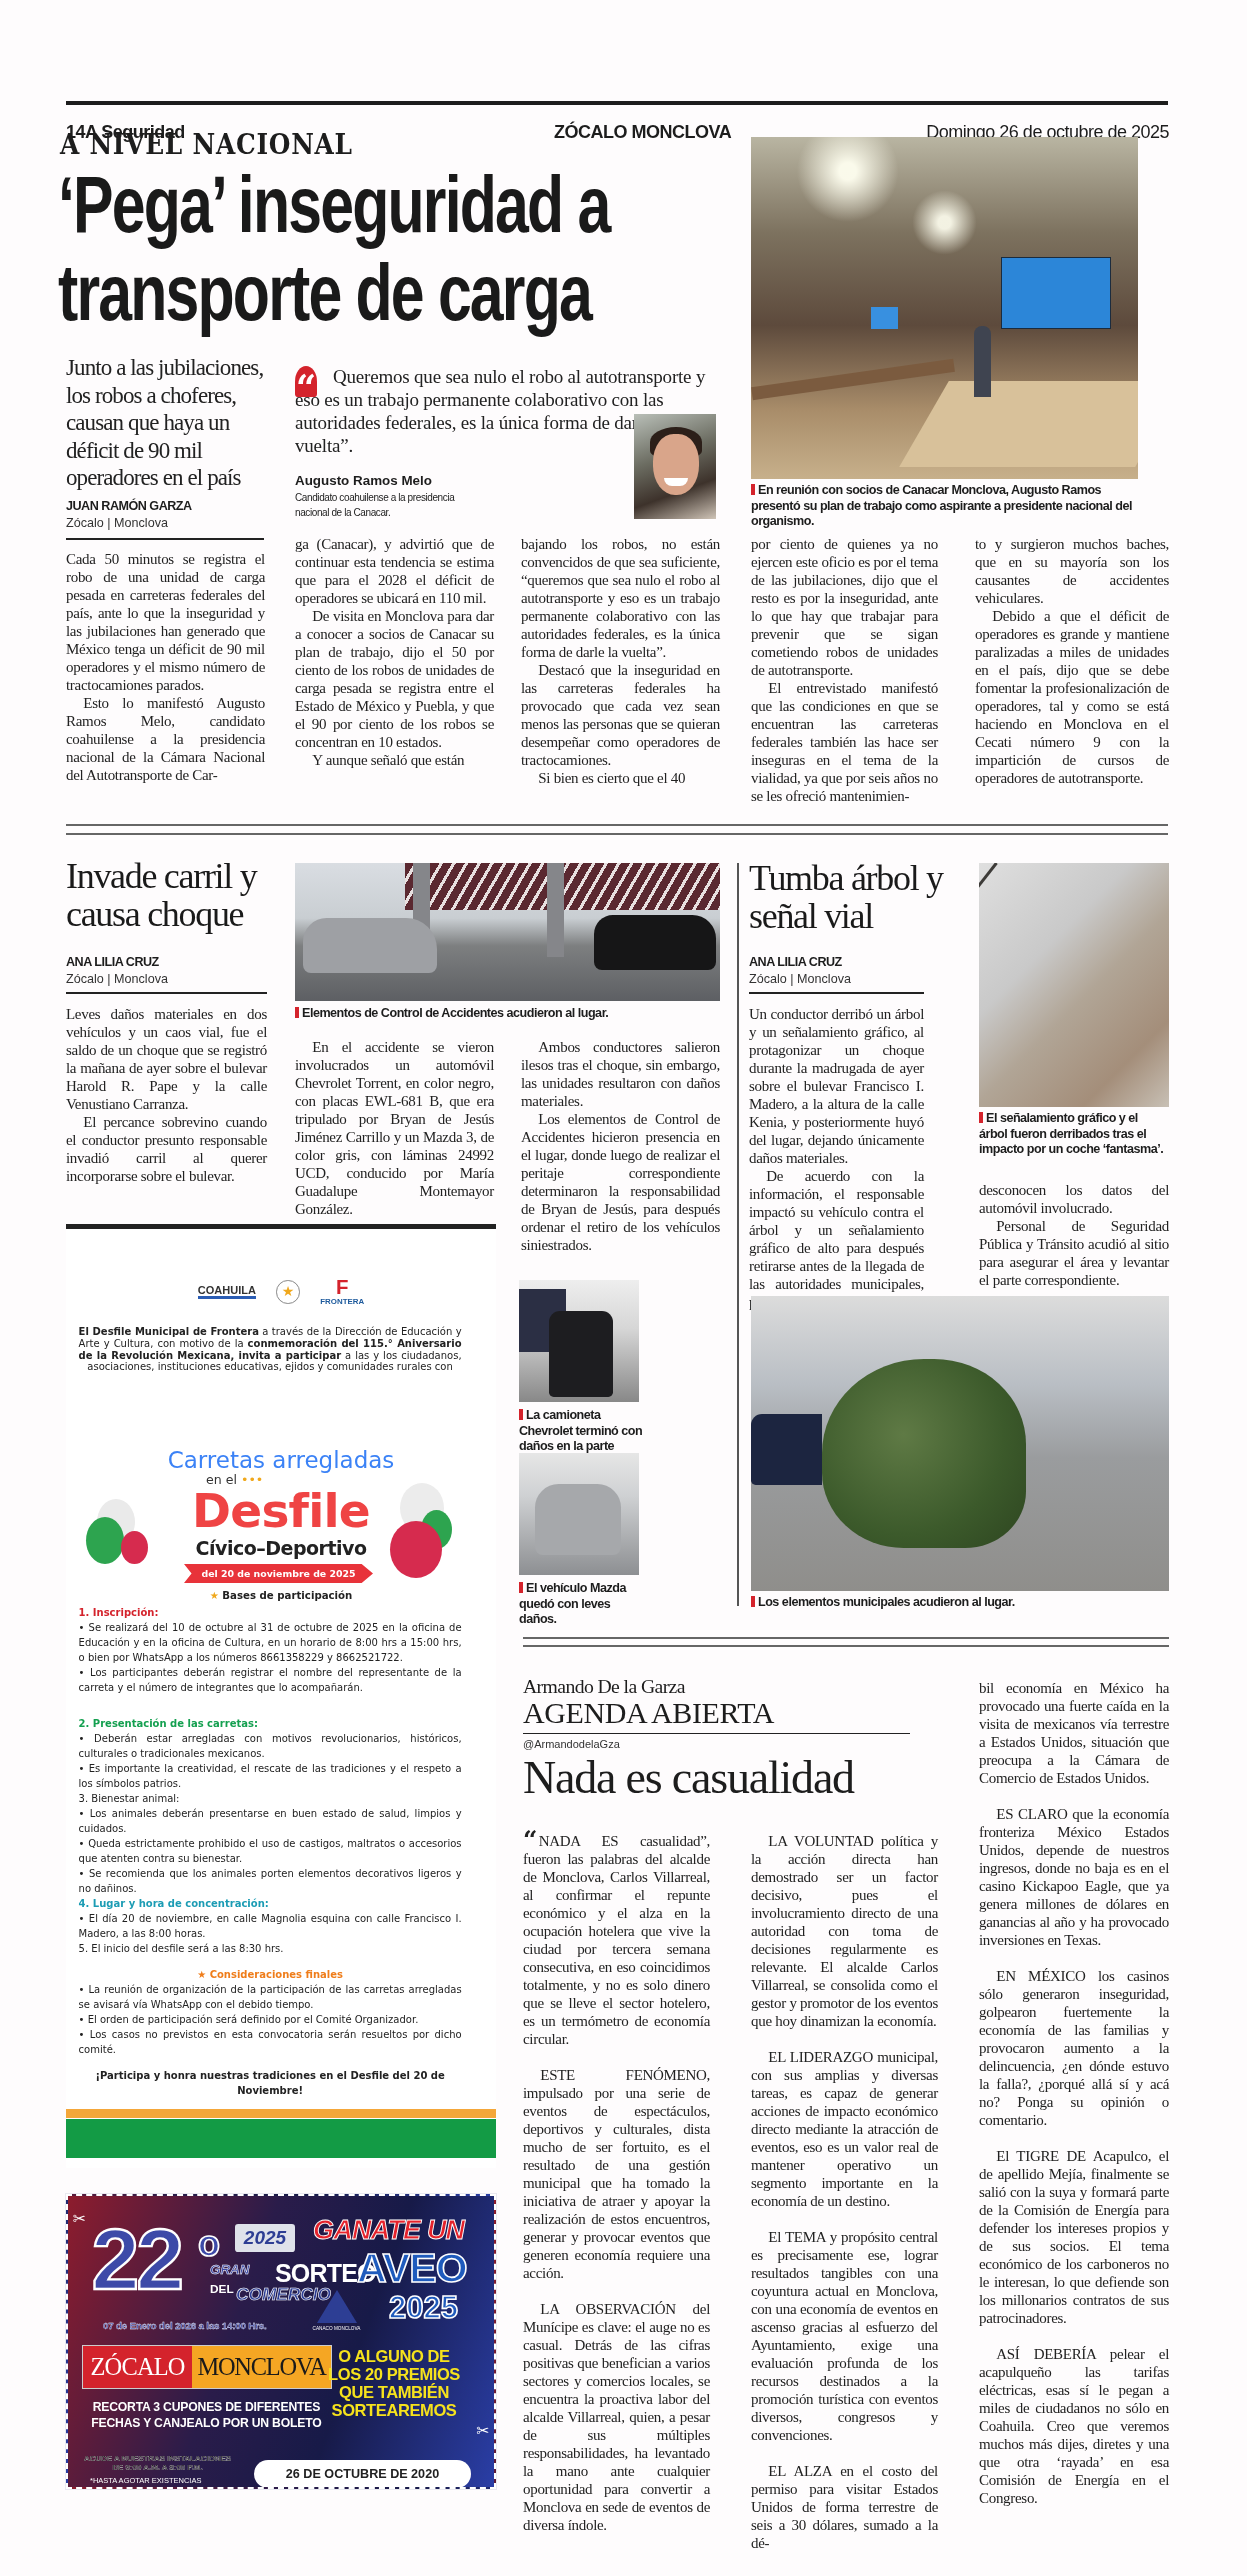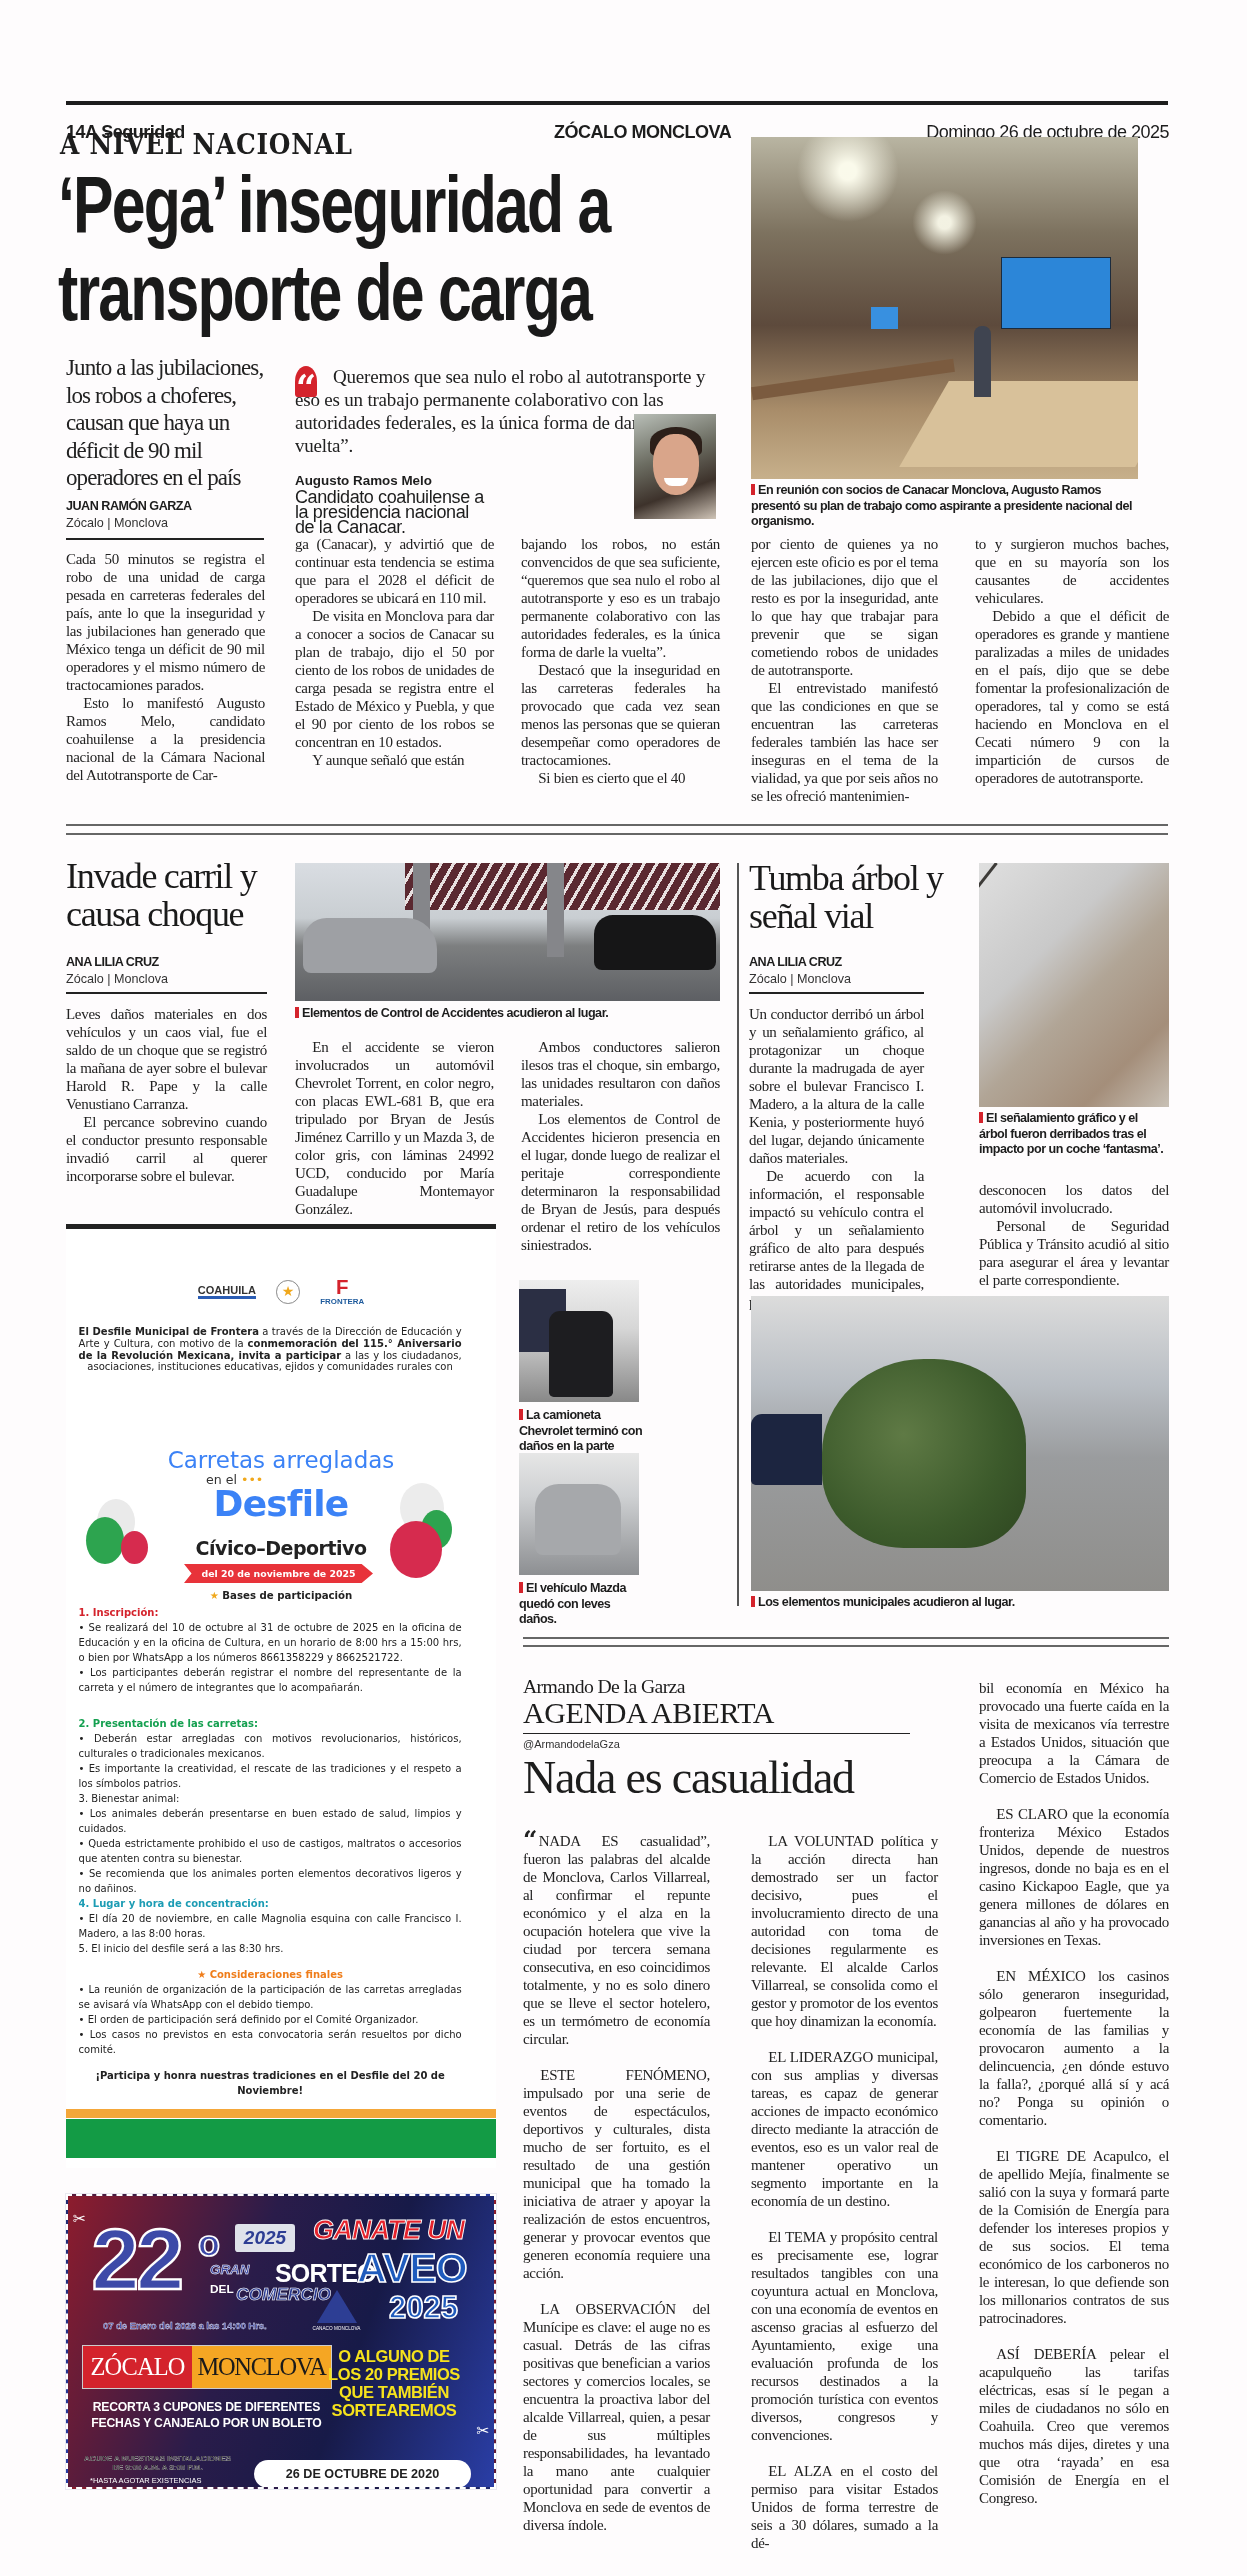--- a/index.html
+++ b/index.html
@@ -16,21 +16,21 @@
   .kicker { left: 60px; top: 129px; font-size: 27px; font-weight: 900; letter-spacing: 0.8px; font-family: "DejaVu Serif", serif; transform: scaleX(0.92); transform-origin: left; }
   .headline { left: 58px; top: 161px; width: 692px; font-family: "Liberation Sans", sans-serif; font-weight: bold; font-size: 80px; line-height: 88px; letter-spacing: -2.4px; transform: scaleX(0.76); transform-origin: left; white-space: nowrap; color: #1a1a1a; }
   .dek { left: 66px; top: 354px; width: 212px; font-size: 23px; line-height: 27.5px; letter-spacing: -0.9px; color: #222; }
   .byline-name { font-family: "Liberation Sans", sans-serif; font-weight: bold; font-size: 12.6px; letter-spacing: -0.5px; }
   .byline-loc { font-family: "Liberation Sans", sans-serif; font-size: 12.6px; color: #333; }
   .rule-short { height: 1.6px; background: #222; }
 
   .quote-icon { left: 295px; top: 366px; width: 22px; height: 31px; background: #d4232c; border-radius: 50% 50% 3.1px 3.1px; display: flex; align-items: center; justify-content: center; color: #fff; font-size: 35px; font-weight: bold; line-height: 1; padding-top: 11px; font-family: "DejaVu Serif", serif; }
   .pullquote { left: 295px; top: 365px; width: 425px; font-size: 19px; line-height: 23px; color: #222; text-indent: 38px; letter-spacing: -0.2px; }
   .quote-author { left: 295px; top: 473px; font-size: 13.4px; font-weight: bold; }
-  .quote-role { left: 295px; top: 490px; width: 189px; font-size: 18px; line-height: 15px; letter-spacing: -0.4px; }
+  .quote-role { left: 295px; top: 490px; width: 189px; font-size: 10px; line-height: 15px; letter-spacing: -0.4px; }
   .portrait { left: 634px; top: 414px; width: 82px; height: 105px; background: linear-gradient(160deg, #b9bfb8 0%, #6c6d62 40%, #3d322b 70%, #cfc4b7 100%); }
   .portrait .face { position: absolute; left: 19px; top: 20.4px; width: 46px; height: 61px; border-radius: 45% 45% 48% 48%; background: #d9a58a; }
   .portrait .hair { position: absolute; left: 15.7px; top: 12.6px; width: 52px; height: 30px; border-radius: 50% 50% 20% 20%; background: #2c1f19; }
   .portrait .smile { position: absolute; left: 30px; top: 64px; width: 23.6px; height: 7.9px; border-radius: 0 0 11px 11px; background: #fff; }
 
   .photo { overflow: hidden; }
   .photo-meeting { left: 751px; top: 137px; width: 387px; height: 342px; background:
     radial-gradient(circle at 25% 10%, rgba(255,255,240,0.95) 0 2%, transparent 12%),
     radial-gradient(circle at 50% 25%, rgba(255,255,240,0.9) 0 2%, transparent 10%),
     linear-gradient(180deg, #b9b5a2 0%, #7d725f 28%, #5d4a3c 55%, #a98d6a 80%, #c7b08b 100%); }
@@ -78,21 +78,21 @@
   .ad-logos { position: absolute; top: 53px; left: 0; width: 100%; display: flex; justify-content: center; gap: 20.4px; align-items: center; }
   .logo-coahuila { font-family: "Liberation Sans", sans-serif; font-weight: bold; font-size: 11px; color: #333; border-bottom: 3.1px solid #2b5db4; }
   .logo-star { width: 23.6px; height: 23.6px; border-radius: 50%; border: 1.6px solid #888; display: flex; align-items: center; justify-content: center; color: #f0a81c; font-size: 14px; }
   .logo-frontera { font-family: "Liberation Sans", sans-serif; font-weight: bold; font-size: 7.9px; color: #1d5a9c; text-align: center; }
   .logo-frontera .f { display: block; font-size: 20.4px; color: #d4232c; line-height: 20.4px; }
   .ad-intro { position: absolute; left: 12.6px; top: 102px; width: 383px; font-family: "DejaVu Sans", sans-serif; font-size: 10px; line-height: 11.8px; text-align: justify; text-align-last: center; color: #222; }
   .ad-intro b { font-weight: bold; }
   .ad-title1 { position: absolute; top: 223px; left: 0; width: 100%; text-align: center; font-family: "DejaVu Sans", sans-serif; font-size: 23px; color: #3b82f6; }
   .ad-title2 { position: absolute; top: 248px; left: 140px; font-family: "DejaVu Sans", sans-serif; font-size: 12.6px; color: #333; }
   .ad-dots { color: #f0a81c; }
-  .ad-desfile-word { position: absolute; top: 259px; left: 0; width: 100%; text-align: center; font-family: "DejaVu Sans", sans-serif; font-weight: bold; font-size: 36px; color: #3b82f6; letter-spacing: -0.8px; }
+  .ad-desfile-word { position: absolute; top: 259px; left: 0; width: 100%; text-align: center; font-family: "DejaVu Sans", sans-serif; font-weight: bold; font-size: 47px; color: #ef4444; letter-spacing: -0.8px; }
   .ad-civico { position: absolute; top: 313px; left: 0; width: 100%; text-align: center; font-family: "DejaVu Sans", sans-serif; font-weight: bold; font-size: 19px; color: #222; letter-spacing: -0.5px; }
   .ad-date-ribbon { position: absolute; top: 340px; left: 118px; width: 189px; height: 19px; background: #e8333a; color: #fff; font-family: "DejaVu Sans", sans-serif; font-weight: bold; font-size: 9.4px; line-height: 19px; text-align: center; clip-path: polygon(0 0, 94% 0, 100% 50%, 94% 100%, 0 100%, 4% 50%); }
   .balloon { position: absolute; border-radius: 50%; }
   .ad-bases-title { position: absolute; top: 366px; left: 0; width: 100%; text-align: center; font-family: "DejaVu Sans", sans-serif; font-weight: bold; font-size: 10.2px; color: #222; }
   .ad-bases-title .star { color: #f0a81c; }
   .ad-body { position: absolute; left: 12.6px; top: 381px; width: 383px; font-family: "DejaVu Sans", sans-serif; font-size: 10px; line-height: 15px; color: #222; text-align: justify; }
   .ad-body .sec { font-weight: bold; }
   .ad-body .sec1 { color: #d4232c; }
   .ad-body .sec2 { color: #14a050; margin-top: 21px; }
   .ad-body .sec3 { color: #222; font-weight: normal; }

